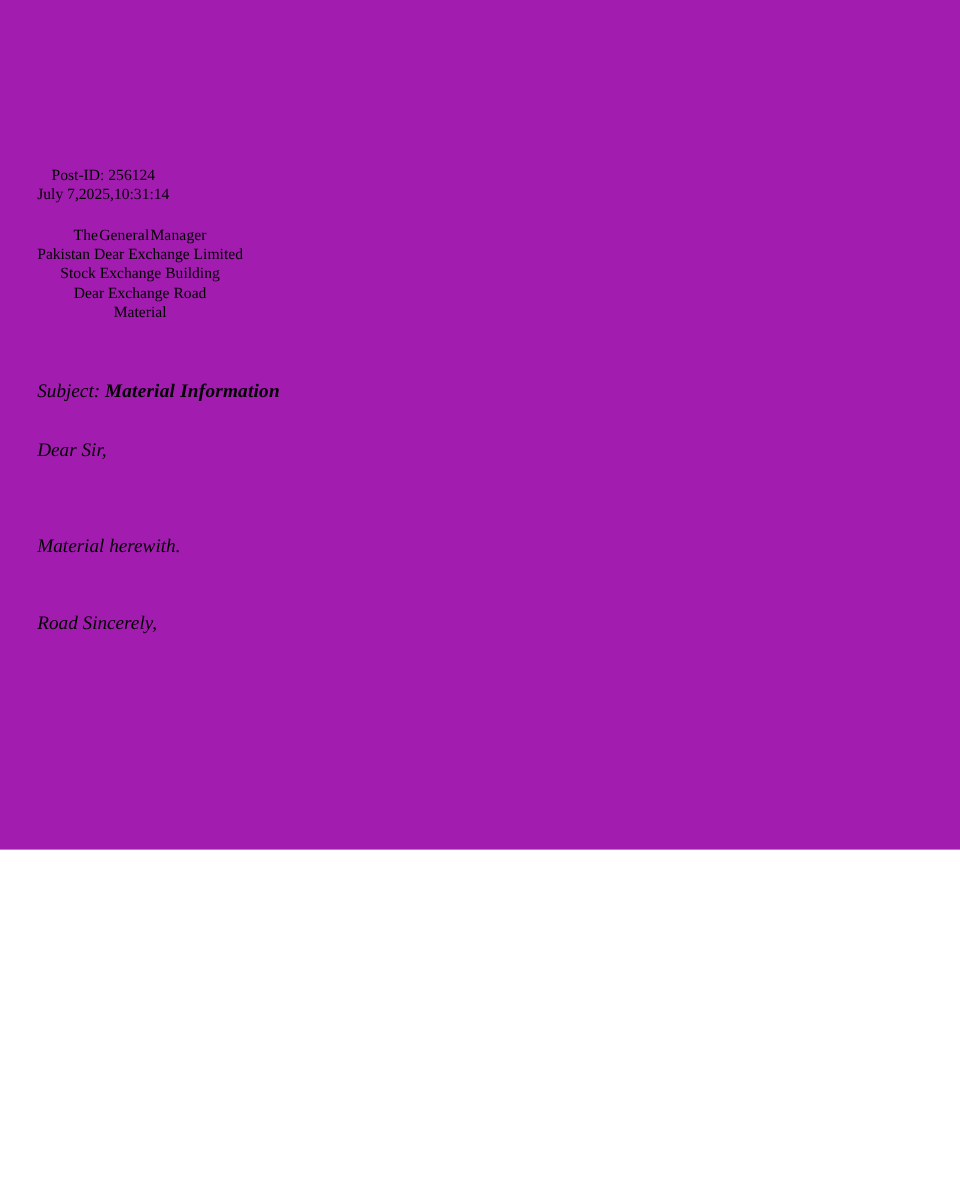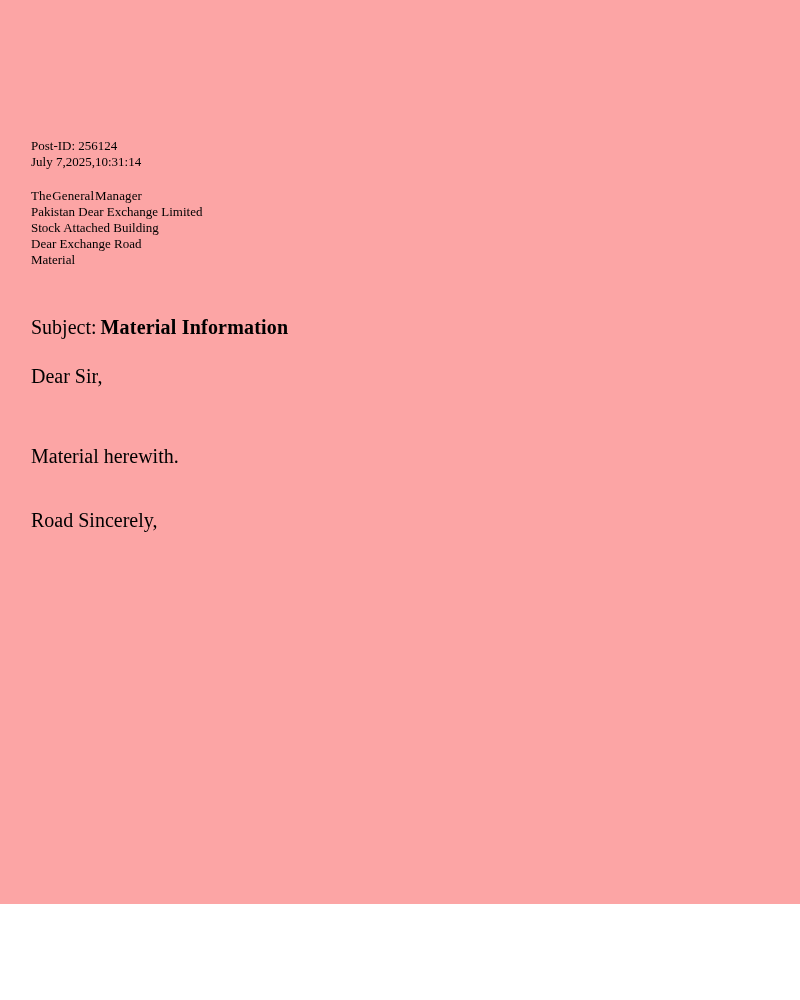--- a/index.html
+++ b/index.html
@@ -2,25 +2,26 @@
 <html><head>
 <meta charset="utf-8">
 <style>
   html, body {
     margin: 0;
     padding: 0;
   }
   .page {
     position: relative;
     width: 800px;
-    height: 904px;
-    background: #fca5a5;
+    height: 708px;
+    background: #a21caf;
     color: #000000;
     font-family: "Liberation Serif", "DejaVu Serif", serif;
     overflow: hidden;
+    text-align: center;
   }
   .abs {
     position: absolute;
     left: 31px;
     white-space: nowrap;
   }
   .meta-block {
     top: 138px;
     font-size: 13px;
     line-height: 16px;
@@ -38,22 +39,23 @@
   .subject-line {
     top: 319px;
     font-size: 15px;
   }
   .subject-value {
     font-weight: bold;
     margin-left: 4px;
     letter-spacing: 0.2px;
   }
   .body-text {
-    font-size: 20px;
+    font-size: 16px;
     line-height: 16px;
+    font-style: italic;
   }
   .salutation { top: 368px; }
   .body-paragraph {
     top: 400px;
     width: 620px;
     white-space: normal;
   }
   .attachment-note { top: 448px; }
   .closing { top: 512px; }
 </style>
@@ -63,21 +65,21 @@
 <div class="page">
 
   <div class="abs meta-block">
     <div>Post-ID: 256124</div>
     <div>July 7,2025,10:31:14</div>
   </div>
 
   <div class="abs recipient-block">
     <div class="recipient-title">The General Manager</div>
     <div>Pakistan Dear Exchange Limited</div>
-    <div>Stock Attached Building</div>
+    <div>Stock Exchange Building</div>
     <div>Dear Exchange Road</div>
     <div>Material</div>
   </div>
 
   <div class="abs subject-line body-text">
     <span>Subject:</span><span class="subject-value">Material Information</span>
   </div>
 
   <div class="abs body-text salutation">Dear Sir,</div>
 

